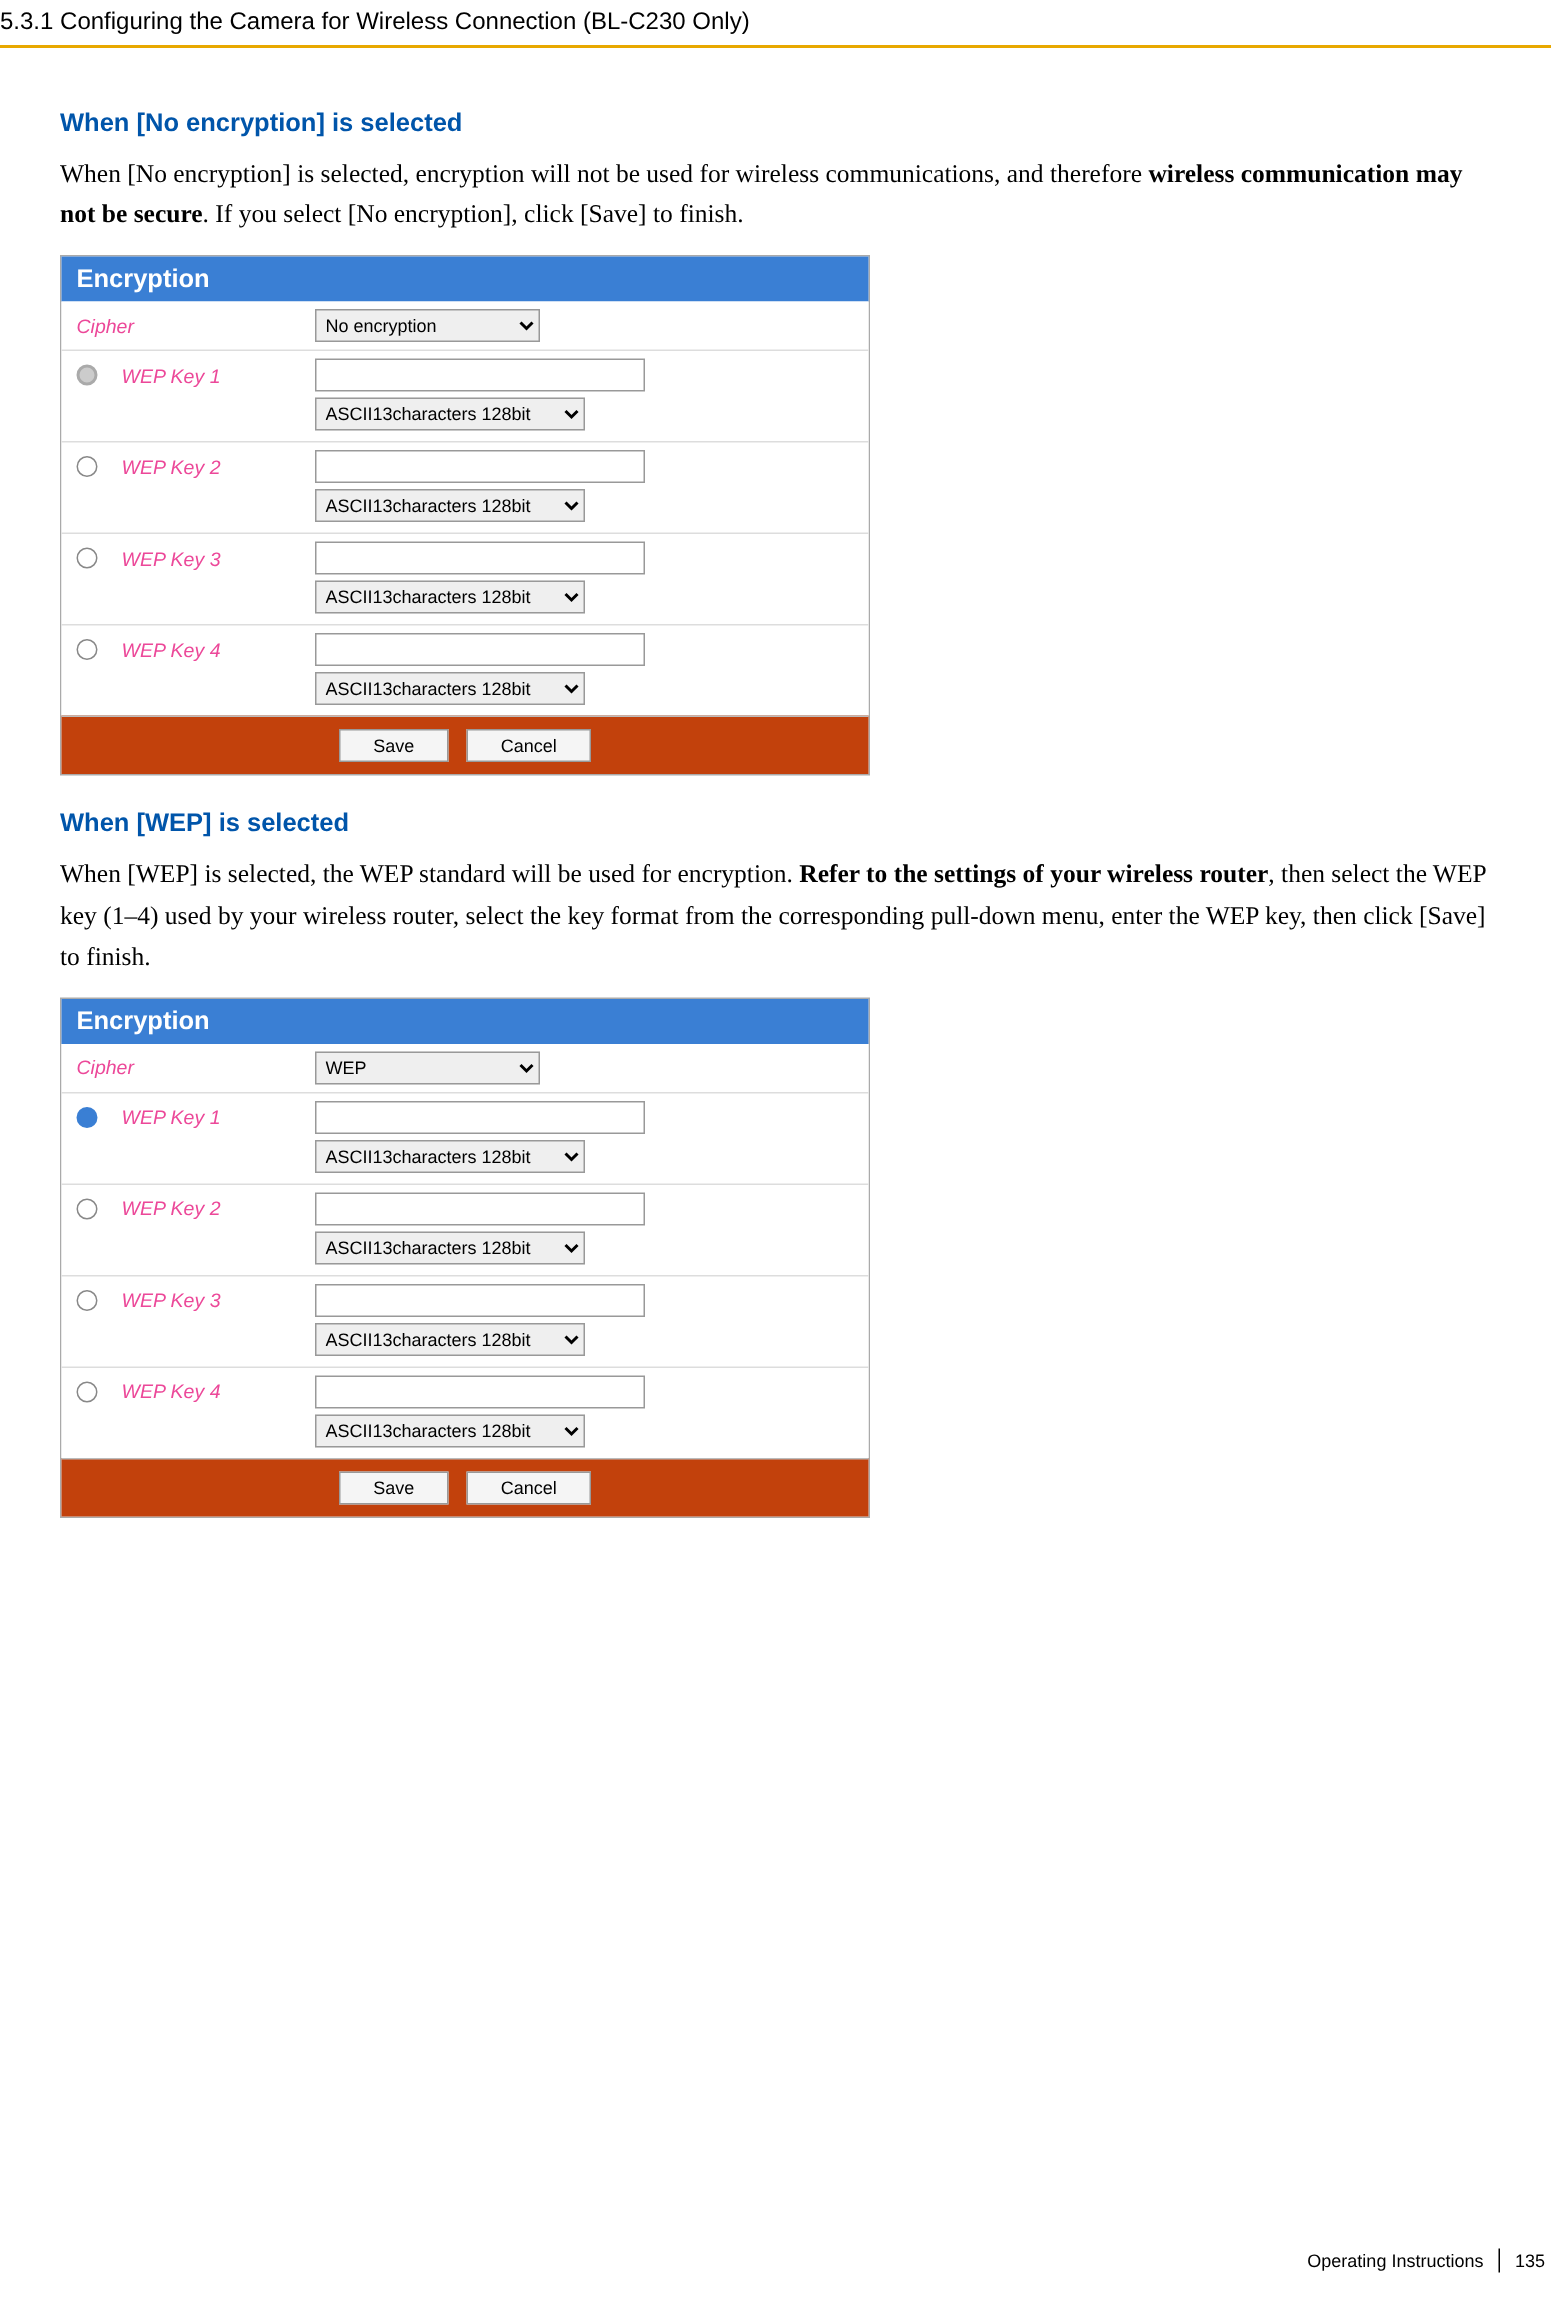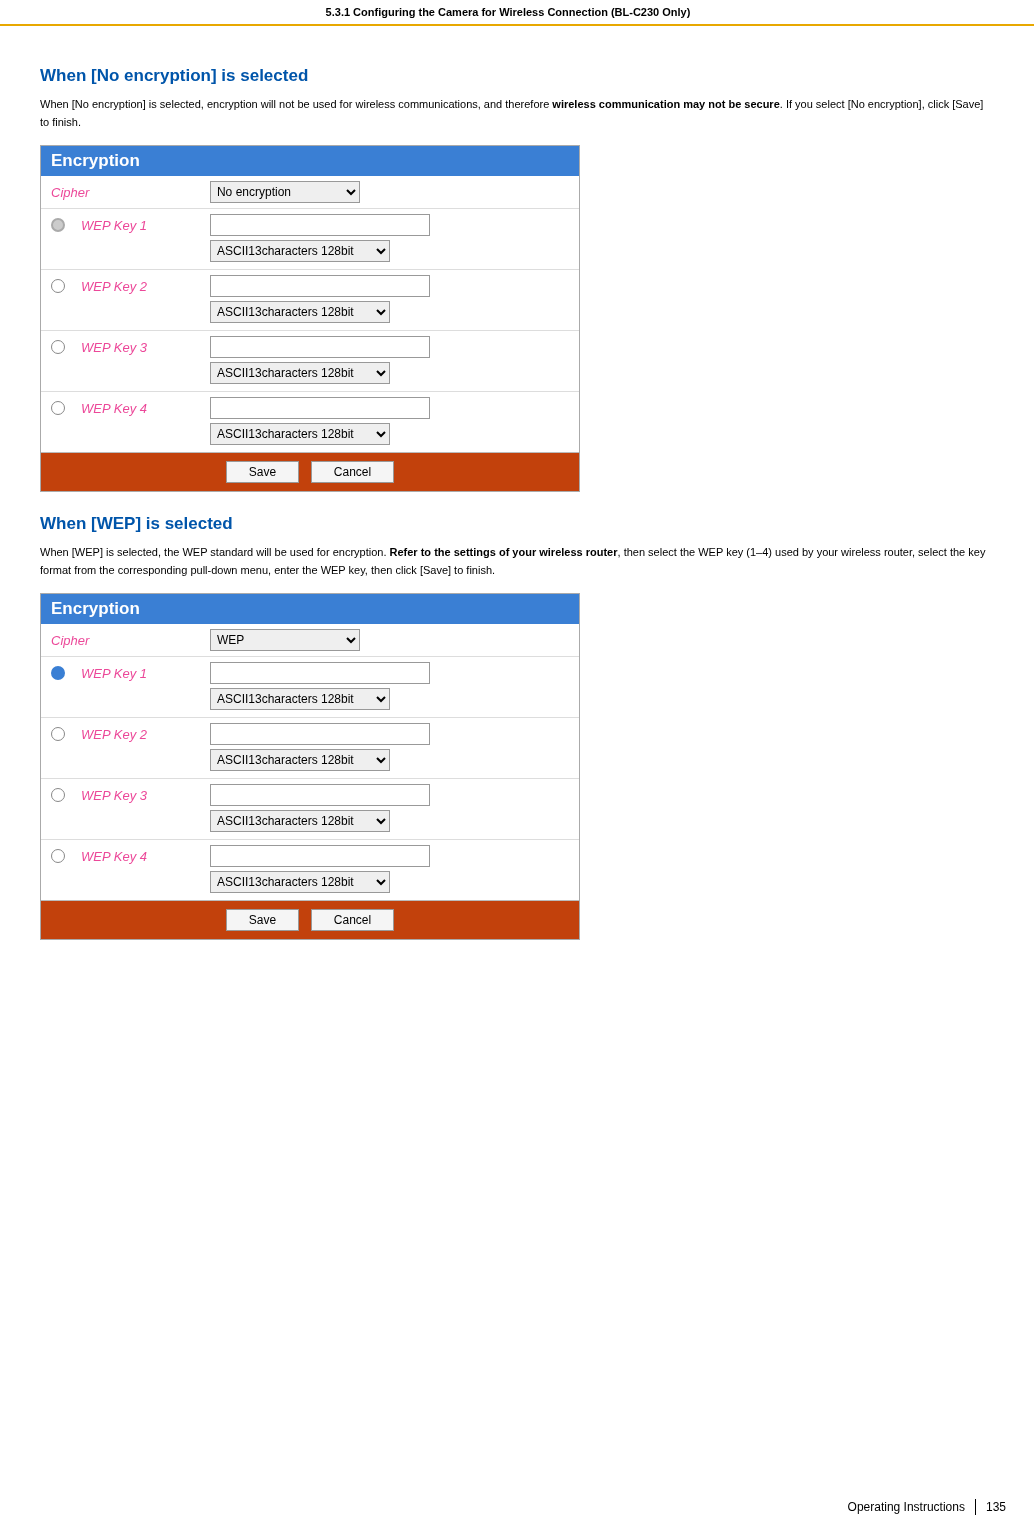--- a/index.html
+++ b/index.html
@@ -6,41 +6,41 @@
     body {
       font-family: Arial, sans-serif;
       font-size: 13px;
       background: #fff;
       color: #000;
       width: 1034px;
       min-height: 1535px;
       position: relative;
     }
     .page-header {
-      text-align: center;
+      text-align: left;
       padding: 6px 18px 6px 0;
-      font-size: 11px;
+      font-size: 16px;
       border-bottom: 2px solid #e8a800;
       margin-bottom: 0;
-      font-weight: bold;
     }
     .page-content {
       padding: 22px 40px 40px 40px;
     }
     .section-title {
       color: #0055aa;
       font-size: 17px;
       font-weight: bold;
       margin-bottom: 10px;
       margin-top: 18px;
     }
     .section-desc {
-      font-size: 11px;
+      font-size: 17px;
       margin-bottom: 14px;
       line-height: 1.6;
+      font-family: Liberation Serif, serif;
     }
     .section-desc b {
       font-weight: bold;
     }
     
     .enc-panel {
       border: 1px solid #aaa;
       width: 540px;
       margin-bottom: 22px;
       background: #fff;
@@ -116,21 +116,21 @@
       padding: 3px 22px;
       margin: 0 4px;
       font-size: 12px;
       border: 1px solid #999;
       background: #f5f5f5;
       cursor: pointer;
     }
     .page-footer {
       position: absolute;
       bottom: 20px;
-      right: 28px;
+      right: 4px;
       font-size: 12px;
       display: flex;
       align-items: center;
       gap: 10px;
     }
     .page-footer .divider {
       width: 1px;
       height: 16px;
       background: #000;
       display: inline-block;

